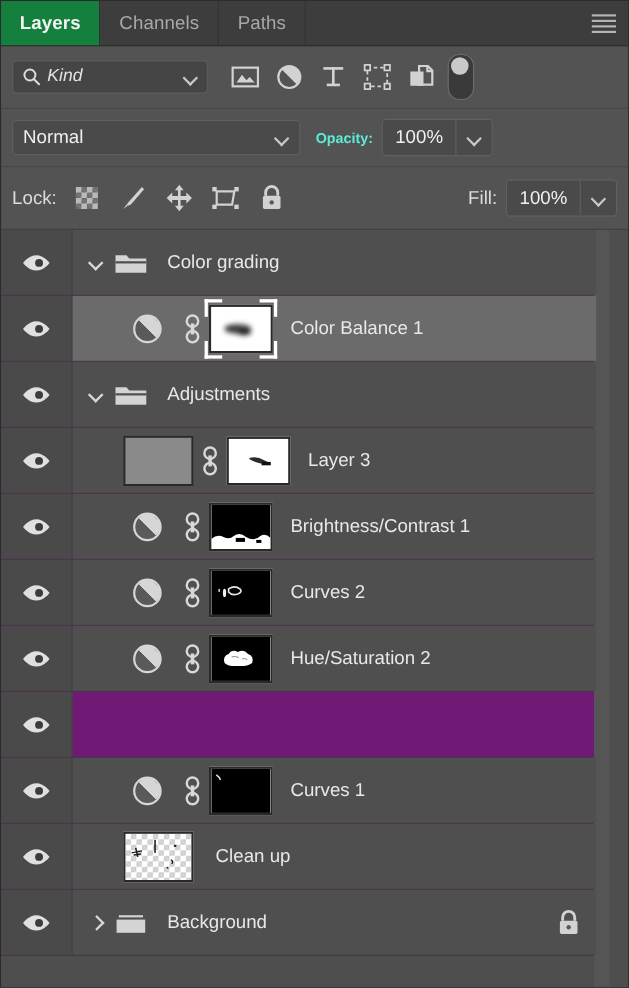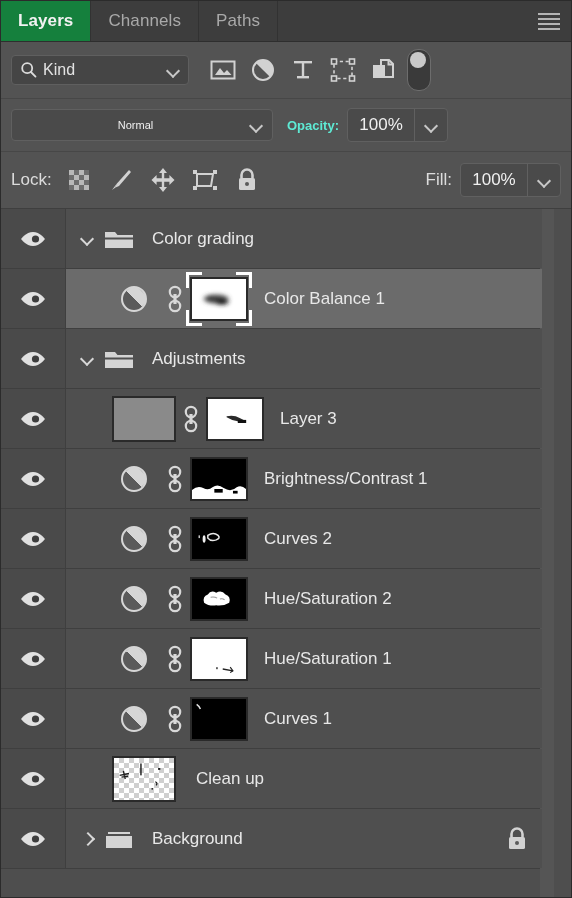--- a/index.html
+++ b/index.html
@@ -91,20 +91,21 @@
     align-items: center;
     padding: 0 8px;
     box-sizing: border-box;
     cursor: pointer;
   }
   .kind-label {
     font-size: 16px;
     color: #e2e2e2;
     margin-left: 5px;
     flex: 1;
+    font-style: italic;
   }
   .chev {
     width: 13px;
     height: 8px;
     position: relative;
   }
   .chev::before {
     content: "";
     position: absolute;
     left: 1px; top: 0;
@@ -162,23 +163,22 @@
     border: 1px solid #606060;
     border-radius: 4px;
     display: flex;
     align-items: center;
     padding: 0 9px;
     box-sizing: border-box;
     cursor: pointer;
   }
   .blend-select .name {
     flex: 1;
-    font-size: 11px;
+    font-size: 17px;
     color: #efefef;
-    text-align: center;
   }
   .opacity-label {
     font-size: 13px;
     color: #5eead4;
     margin-left: 14px;
     margin-right: 8px;
     white-space: nowrap;
     font-weight: bold;
   }
   .numfield {
@@ -771,41 +771,20 @@
       </div>
     </div>
 
     <div class="layer-row">
       <div class="eyecol">
         <svg width="30" height="20" viewBox="0 0 30 20">
           <path d="M15 3 C22 3 27 10 27 10 C27 10 22 17 15 17 C8 17 3 10 3 10 C3 10 8 3 15 3 Z" fill="#e0e0e0"></path>
           <circle cx="17.5" cy="10" r="3.6" fill="#3c3c3c"></circle>
         </svg>
       </div>
-      <div class="body">
-        <div class="adj-icon">
-          <span class="halfcircle"></span>
-        </div>
-        <div class="link-icon">
-          <svg width="18" height="30" viewBox="0 0 18 30">
-            <circle cx="9" cy="8" r="5.2" fill="none" stroke="#d8d8d8" stroke-width="2.2"></circle>
-            <circle cx="9" cy="22" r="5.2" fill="none" stroke="#d8d8d8" stroke-width="2.2"></circle>
-            <rect x="7.4" y="10" width="3.2" height="10" fill="#d8d8d8"></rect>
-          </svg>
-        </div>
-        <div class="thumb">
-          <svg width="100%" height="100%" viewBox="0 0 58 44" preserveAspectRatio="none">
-            <rect width="58" height="44" fill="#ffffff"></rect>
-            <rect x="26" y="31" width="1.6" height="2.2" fill="#333"></rect>
-            <path d="M33 33 L44 35" stroke="#222" stroke-width="1.4"></path>
-            <path d="M41 31 L44 35 L41 37" stroke="#222" stroke-width="1.2" fill="none"></path>
-          </svg>
-        </div>
-        <div class="layer-name">Hue/Saturation 1</div>
-      </div>
     </div>
 
     <div class="layer-row">
       <div class="eyecol">
         <svg width="30" height="20" viewBox="0 0 30 20">
           <path d="M15 3 C22 3 27 10 27 10 C27 10 22 17 15 17 C8 17 3 10 3 10 C3 10 8 3 15 3 Z" fill="#e0e0e0"></path>
           <circle cx="17.5" cy="10" r="3.6" fill="#3c3c3c"></circle>
         </svg>
       </div>
       <div class="body">

